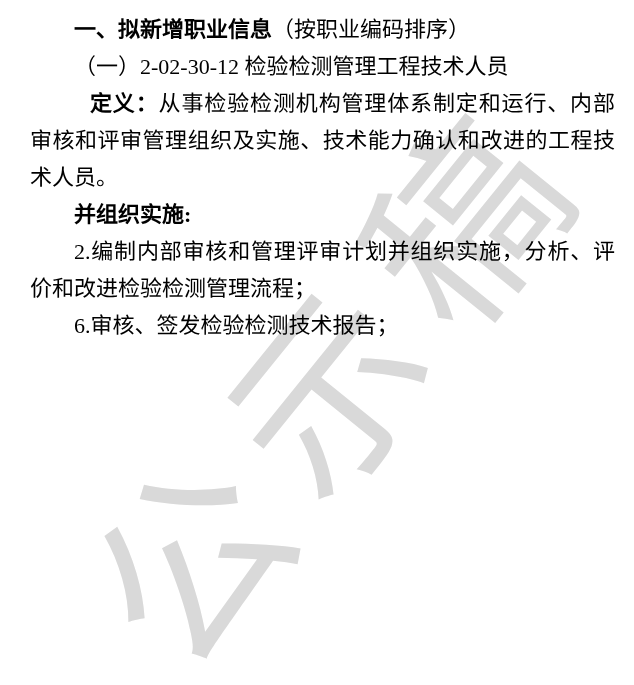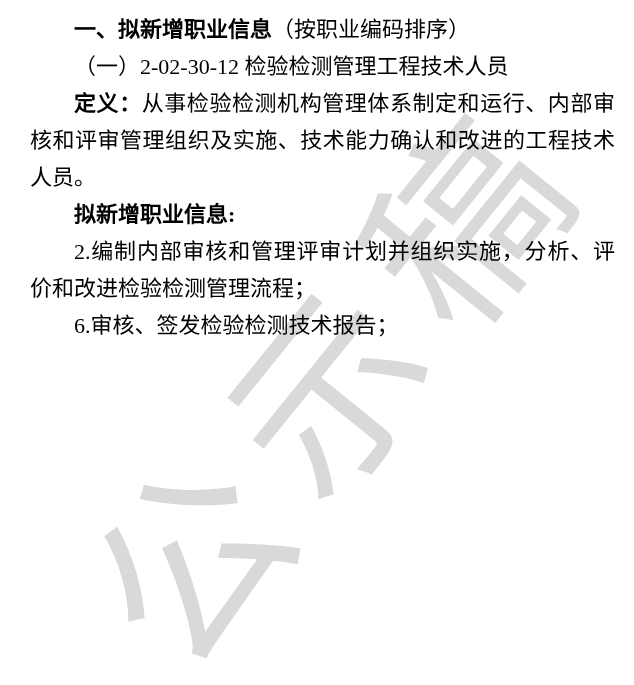--- a/index.html
+++ b/index.html
@@ -43,36 +43,37 @@
     text-align: justify;
     text-justify: inter-ideograph;
     text-indent: 2em;
   }
   .hei {
     font-family: "Liberation Sans", sans-serif;
     font-weight: bold;
   }
   .bold {
     font-weight: bold;
+    margin-left: 16px;
   }
 </style>
 </head>
 <body>
 
 <div class="page">
 
   <div class="watermark" style="color: rgb(217, 217, 217);">公示稿</div>
 
   <div class="content">
 
     <p><span class="hei">一、拟新增职业信息</span><span>（按职业编码排序）</span></p>
 
     <p>（一）2-02-30-12 检验检测管理工程技术人员</p>
 
     <p><span class="bold">定义：</span><span>从事检验检测机构管理体系制定和运行、内部审核和评审管理组织及实施、技术能力确认和改进的工程技术人员。</span></p>
 
-    <p class="bold">拟新增职业信息:</p>
+    <p class="bold">并组织实施:</p>
 
     <p>2.编制内部审核和管理评审计划并组织实施，分析、评价和改进检验检测管理流程；</p>
     <p>6.审核、签发检验检测技术报告；</p>
 
   </div>
 </div>
 
 </body></html>

